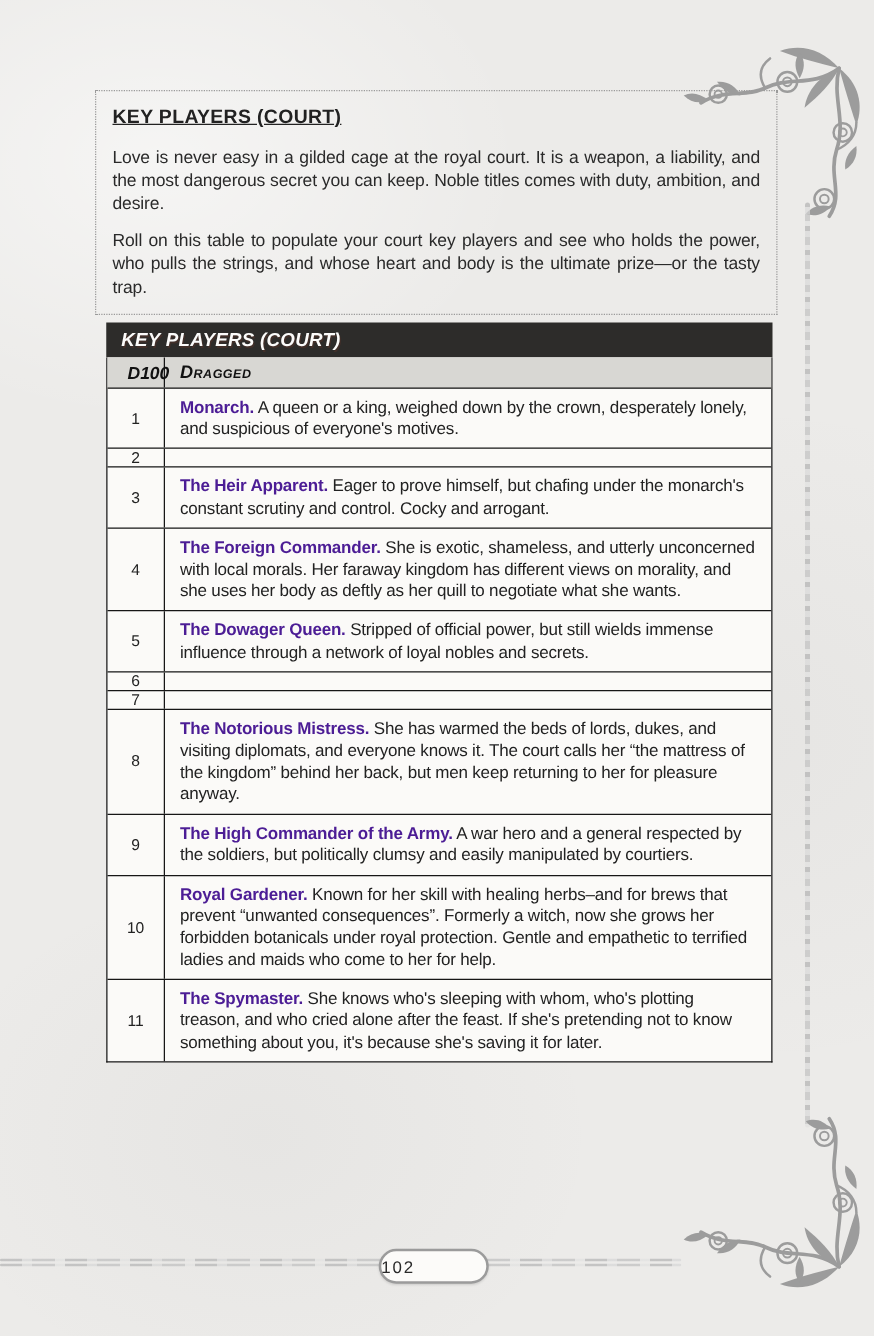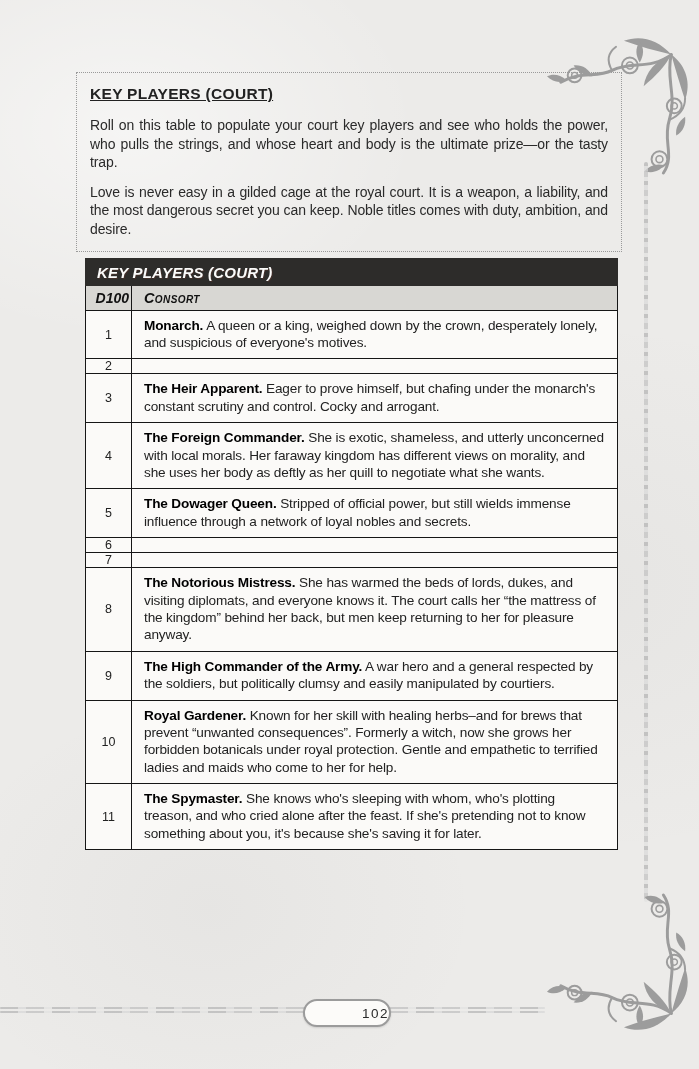--- a/index.html
+++ b/index.html
@@ -41,43 +41,43 @@
     font-size:15px;font-weight:700;font-style:italic;letter-spacing:.2px;
     padding:6px 12px 5px;
     text-shadow:1px 1px 0 rgba(90,50,40,.45);
   }
   .rtable-grid{border:1px solid #161616;border-top:none;background:#fbfaf8;}
   .ghead{
     display:grid;grid-template-columns:46px 1fr;
     background:#d8d7d3;border-bottom:1px solid #161616;
     font-weight:700;font-style:italic;color:#111;
   }
-  .h-roll{padding:4px 2px;text-align:right;border-right:1px solid #161616;font-size:14px;}
+  .h-roll{padding:4px 16px;text-align:left;border-right:1px solid #161616;font-size:14px;}
   .h-res{padding:4px 12px;font-variant:small-caps;font-size:14.5px;letter-spacing:.4px;}
   .grow{display:grid;grid-template-columns:46px 1fr;border-bottom:1px solid #161616;}
   .grow:last-child{border-bottom:none;}
   .c-roll{
     display:flex;align-items:center;justify-content:center;
     border-right:1px solid #161616;font-size:12.5px;color:#222;
   }
   .c-res{padding:6px 12px 7px;font-size:13.6px;line-height:1.28;letter-spacing:-.15px;color:#222;}
-  .rname{font-weight:700;color:#000000;}
+  .rname{font-weight:700;color:#4c1d95;}
 
   
   .footer-rule{position:absolute;left:0;top:1007px;width:545px;height:7px;}
   .footer-rule::before,.footer-rule::after{
     content:"";position:absolute;left:0;right:0;height:2px;border-radius:2px;opacity:.85;
     background:repeating-linear-gradient(90deg,#bdbdbd 0 18px,#dadada 18px 26px,#c6c6c6 26px 44px,#e3e3e2 44px 52px);
   }
   .footer-rule::before{top:0;}
   .footer-rule::after{top:4px;}
   .page-pill{
     position:absolute;left:303px;top:999px;width:84px;height:24px;
     border:2px solid #9b9b9b;border-radius:14px;background:#fcfbf9;
-    display:flex;align-items:center;justify-content:flex-end;
+    display:flex;align-items:center;justify-content:flex-start;
     font-size:13.5px;letter-spacing:1.5px;color:#2a2a2a;
     box-shadow:0 1px 2px rgba(0,0,0,.12);
   }
 
   
   .edge-line{
     position:absolute;left:644px;top:162px;width:4px;height:740px;border-radius:2px;opacity:.7;
     background:repeating-linear-gradient(180deg,#b2b2b2 0 4px,#d9d9d9 4px 9px,#c1c1c1 9px 15px,#e1e1e0 15px 19px);
   }
   .flourish{position:absolute;width:148px;height:152px;color:#9c9c9c;}
@@ -85,30 +85,30 @@
   .fl-bottom{right:6px;top:892px;transform:scaleY(-1);}
   .flourish svg{width:100%;height:100%;display:block;}
 </style>
 </head>
 <body>
 
 <div class="content">
 
   <div class="intro">
     <div class="intro-title">KEY PLAYERS (COURT)</div>
+    <p class="intro-par">Love is never easy in a gilded cage at the royal court. It is a weapon, a liability, and the most dangerous secret you can keep. Noble titles comes with duty, ambition, and desire.</p>
     <p class="intro-par">Roll on this table to populate your court key players and see who holds the power, who pulls the strings, and whose heart and body is the ultimate prize—or the tasty trap.</p>
-    <p class="intro-par">Love is never easy in a gilded cage at the royal court. It is a weapon, a liability, and the most dangerous secret you can keep. Noble titles comes with duty, ambition, and desire.</p>
   </div>
 
   <div class="rtable">
     <div class="rtable-title">KEY PLAYERS (COURT)</div>
     <div class="rtable-grid">
       <div class="ghead">
         <div class="h-roll">D100</div>
-        <div class="h-res">Consort</div>
+        <div class="h-res">Dragged</div>
       </div>
       <div>
 
           <div class="grow">
             <div class="c-roll">1</div>
             <div class="c-res"><span class="rname">Monarch.</span> <span>A queen or a king, weighed down by the crown, desperately lonely, and suspicious of everyone's motives.</span></div>
           </div>
 
           <div class="grow">
             <div class="c-roll">2</div>

